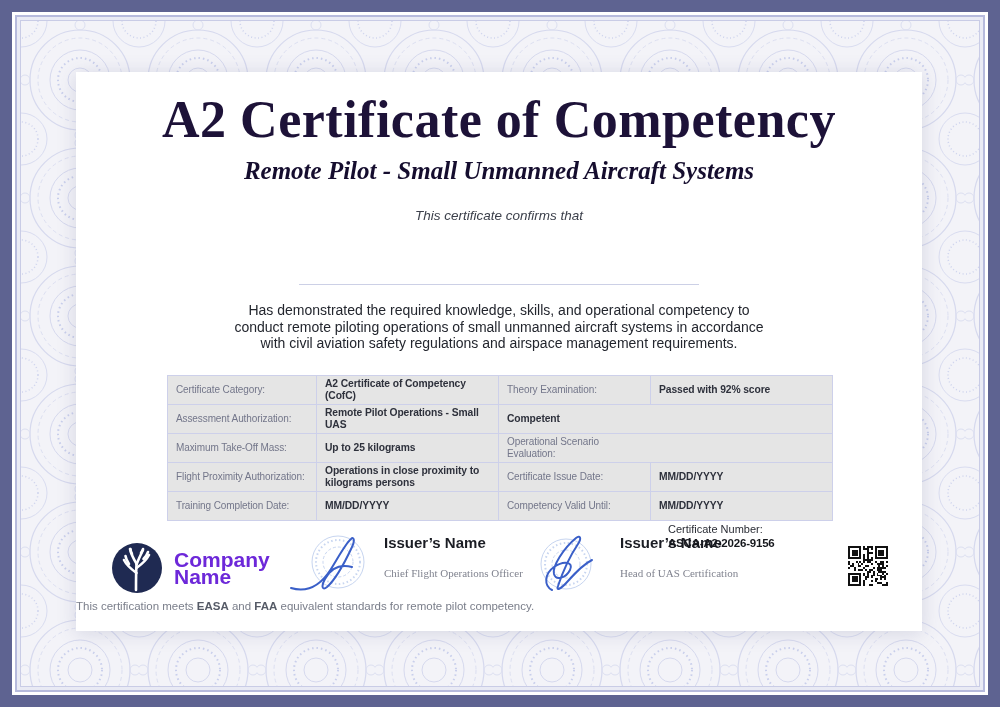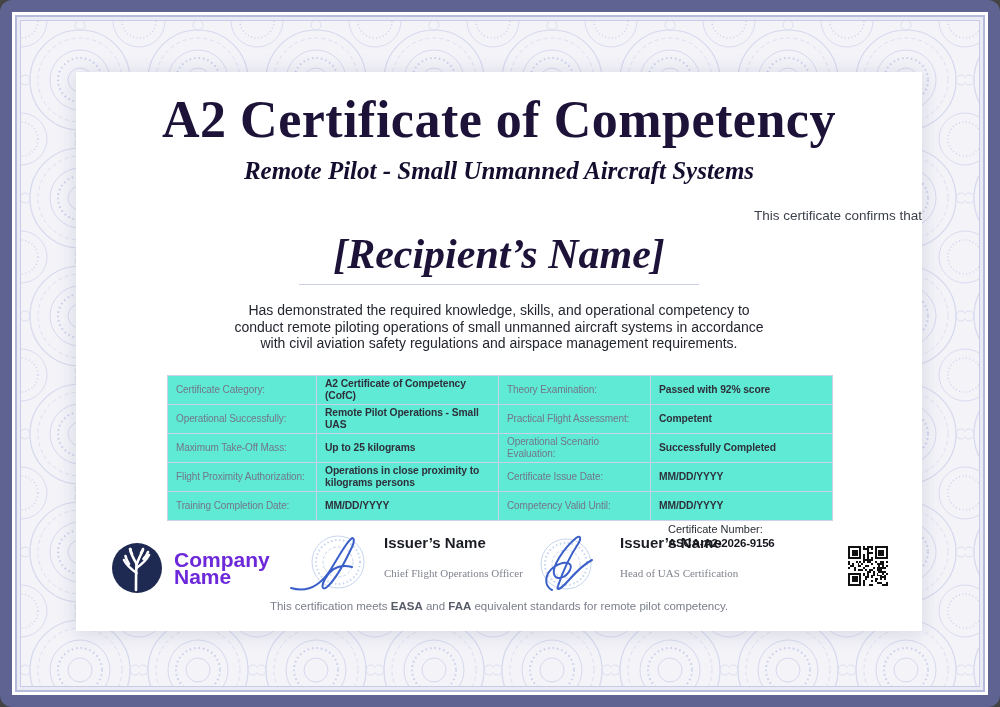--- a/index.html
+++ b/index.html
@@ -1,18 +1,18 @@
 <!DOCTYPE html>
 <html><head>
 <meta charset="utf-8">
 <style>
   html,body{margin:0;padding:0;background:#444;}
   .page{
     position:relative;width:1000px;height:707px;overflow:hidden;
-    background:#5e6391;font-family:"Liberation Sans",sans-serif;border-radius:12px;
+    background:#5e6391;font-family:"Liberation Sans",sans-serif;
   }
   
   .mat{
     position:absolute;inset:12px;background:#f3f3f8;
     border:3px solid #ffffff;
     box-shadow:inset 0 0 0 2px #b6badc, inset 0 0 0 5px #e9eaf4, inset 0 0 0 6px #c9cce6;
   }
   .lace{position:absolute;inset:6px;width:calc(100% - 12px);height:calc(100% - 12px);}
   
   .sheet{
@@ -23,40 +23,40 @@
     position:absolute;top:18px;left:0;width:100%;margin:0;text-align:center;
     font-family:"Liberation Serif",serif;font-weight:700;font-size:52px;
     color:#1d1238;letter-spacing:.5px;
   }
   .subtitle{
     position:absolute;top:85px;left:0;width:100%;margin:0;text-align:center;
     font-family:"Liberation Serif",serif;font-style:italic;font-weight:700;
     font-size:25px;color:#150d2e;
   }
   .confirm{
-    position:absolute;top:136px;left:0;width:100%;margin:0;text-align:right;
-    font-size:13.5px;color:#3c404b;
+    position:absolute;top:136px;left:0;width:100%;margin:0;text-align:center;
+    font-size:13.5px;color:#3c404b;font-style:italic;
   }
   .recipient{
     position:absolute;top:158px;left:0;width:100%;margin:0;text-align:center;
     font-family:"Liberation Serif",serif;font-style:italic;font-weight:700;
     font-size:42px;color:#1d1238;
   }
   .recipient-line{
     position:absolute;top:212px;left:223px;width:400px;height:0;
     border-bottom:1px solid #ccd0e6;
   }
   .statement{
     position:absolute;top:230px;left:150px;width:546px;margin:0;text-align:center;
     font-size:14px;line-height:16.5px;color:#23262e;
   }
   
   .details{
     position:absolute;left:91px;top:303px;width:666px;
-    border:1px solid #cdd0ea;box-sizing:border-box;background:#5eead4;
+    border:1px solid #cdd0ea;box-sizing:border-box;background:#e5e5e5;
   }
   .tr{display:grid;grid-template-columns:148px 182px 152px 182px;border-bottom:1px solid #cdd0ea;}
   .tr:last-child{border-bottom:none;}
   .cell{
     display:flex;align-items:center;min-height:28px;padding:1px 8px;box-sizing:border-box;
     font-size:10px;line-height:12px;letter-spacing:-.1px;border-left:1px solid #cdd0ea;
   }
   .cell:first-child{border-left:none;}
   .cell.lbl{color:#73768a;}
   .cell.val{font-weight:700;color:#2e313c;font-size:10.3px;}
@@ -70,21 +70,21 @@
   .sig-art{width:92px;height:62px;flex:0 0 auto;}
   .sig-text{margin-left:4px;}
   .sig-name{font-size:15px;font-weight:700;color:#1b1d24;}
   .sig-title{font-size:11px;color:#80838f;margin-top:16px;font-family:Liberation Serif, serif;}
   .certnum{position:absolute;top:451px;left:592px;width:170px;text-align:left;}
   .certnum-label{font-size:11px;color:#2a2d35;}
   .certnum-value{font-size:11.5px;font-weight:700;color:#15171c;margin-top:2px;letter-spacing:-.2px;}
   .qr{position:absolute;left:772px;top:474px;width:40px;height:40px;}
   .qr svg{width:100%;height:100%;}
   .note{
-    position:absolute;top:528px;left:0;width:100%;margin:0;text-align:center;
+    position:absolute;top:528px;left:0;width:100%;margin:0;text-align:left;
     font-size:11.5px;color:#7a7e8a;
   }
   .note b{color:#565b67;}
 </style>
 </head>
 <body>
 
 <div class="page">
 
   <div class="mat">
@@ -113,42 +113,39 @@
       </defs>
       <rect x="0" y="0" width="100%" height="100%" fill="url(#lacep)"></rect>
     </svg>
   </div>
 
   <div class="sheet">
 
     <h1 class="title">A2 Certificate of Competency</h1>
     <h2 class="subtitle">Remote Pilot - Small Unmanned Aircraft Systems</h2>
     <p class="confirm">This certificate confirms that</p>
-    <div class="recipient">[Recipient’s Name]</div>
     <div class="recipient-line"></div>
     <p class="statement">Has demonstrated the required knowledge, skills, and operational competency to conduct remote piloting operations of small unmanned aircraft systems in accordance with civil aviation safety regulations and airspace management requirements.</p>
 
     <div class="details">
       <div class="tr">
         <div class="cell lbl">Certificate Category:</div>
         <div class="cell val">A2 Certificate of Competency (CofC)</div>
         <div class="cell lbl">Theory Examination:</div>
         <div class="cell val">Passed with 92% score</div>
       </div>
       <div class="tr">
-        <div class="cell lbl">Operational Successfully:</div>
+        <div class="cell lbl">Assessment Authorization:</div>
         <div class="cell val">Remote Pilot Operations - Small UAS</div>
-        <div class="cell lbl">Practical Flight Assessment:</div>
         <div class="cell val">Competent</div>
       </div>
       <div class="tr">
         <div class="cell lbl">Maximum Take-Off Mass:</div>
         <div class="cell val">Up to 25 kilograms</div>
         <div class="cell lbl">Operational Scenario Evaluation:</div>
-        <div class="cell val">Successfully Completed</div>
       </div>
       <div class="tr">
         <div class="cell lbl">Flight Proximity Authorization:</div>
         <div class="cell val">Operations in close proximity to kilograms persons</div>
         <div class="cell lbl">Certificate Issue Date:</div>
         <div class="cell val">MM/DD/YYYY</div>
       </div>
       <div class="tr">
         <div class="cell lbl">Training Completion Date:</div>
         <div class="cell val">MM/DD/YYYY</div>

